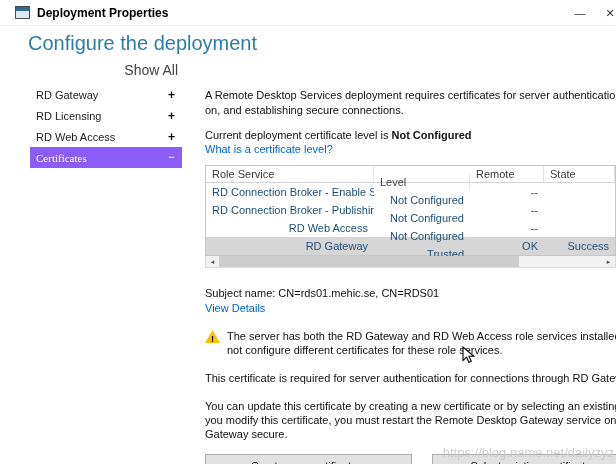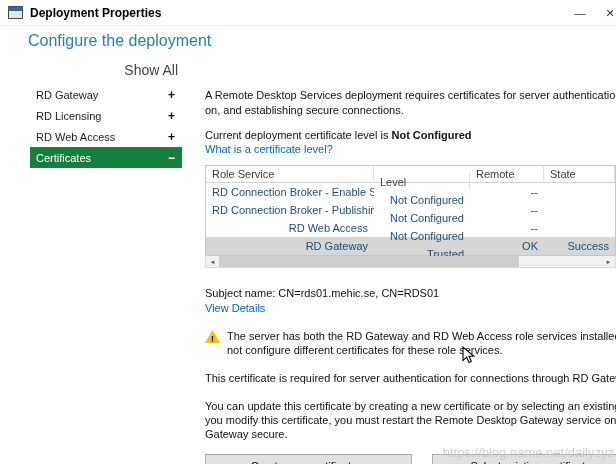--- a/index.html
+++ b/index.html
@@ -4,42 +4,42 @@
 <style>
   * { margin:0; padding:0; box-sizing:border-box; }
   html,body { width:616px; height:464px; }
   body {
     position:relative; overflow:hidden; background:#fff;
     font-family:"Liberation Sans", sans-serif; color:#111;
   }
 
   
   .titlebar { position:absolute; left:0; top:0; width:616px; height:26px;
-    display:flex; align-items:center; padding-left:8px; background:#fff;
+    display:flex; align-items:center; padding-left:15px; background:#fff;
     border-bottom:1px solid #efefef; }
   .app-icon { width:15px; height:13px; border:1px solid #4a4a4a; background:#dcE8f2;
     position:relative; flex:none; }
   .app-icon::after { content:""; position:absolute; left:0; top:0; right:0; height:4px;
     background:#2f6a99; }
   .win-title { margin-left:7px; font-size:12px; font-weight:bold; color:#000; }
   .win-controls { position:absolute; right:-9px; top:0; display:flex; }
   .win-btn { width:30px; height:26px; display:flex; align-items:center; justify-content:center;
     font-size:11px; color:#333; cursor:default; }
 
   
-  .page-title { position:absolute; left:28px; top:32px; font-size:16px; font-weight:normal;
+  .page-title { position:absolute; left:28px; top:32px; font-size:20px; font-weight:normal;
     color:#2e7da6; white-space:nowrap; }
 
   
   .sidebar { position:absolute; left:30px; top:60px; width:152px; }
   .show-all { text-align:right; font-size:14px; color:#444; padding:2px 4px 6px 0; cursor:default; }
   .nav-item { height:21px; display:flex; align-items:center; justify-content:space-between;
     padding:0 7px 0 6px; font-size:11px; color:#1c1c1c; cursor:default; }
   .nav-item .toggle { font-size:12px; font-weight:bold; color:#000; }
-  .nav-item.selected { background:#15803d; color:#fff; }
+  .nav-item.selected { background:#8b5cf6; color:#fff;font-family:Liberation Serif, serif; }
   .nav-item.selected .toggle { color:#fff; }
 
   
   .main { position:absolute; left:205px; top:88px; width:411px; font-size:11px; }
   .line { white-space:nowrap; line-height:15px; }
   .para { margin-bottom:10px; }
   .level-line { margin-top:4px; line-height:14px; white-space:nowrap; }
   .bold { font-weight:bold; }
   .link { color:#0066cc; cursor:default; line-height:14px; white-space:nowrap; }
 

